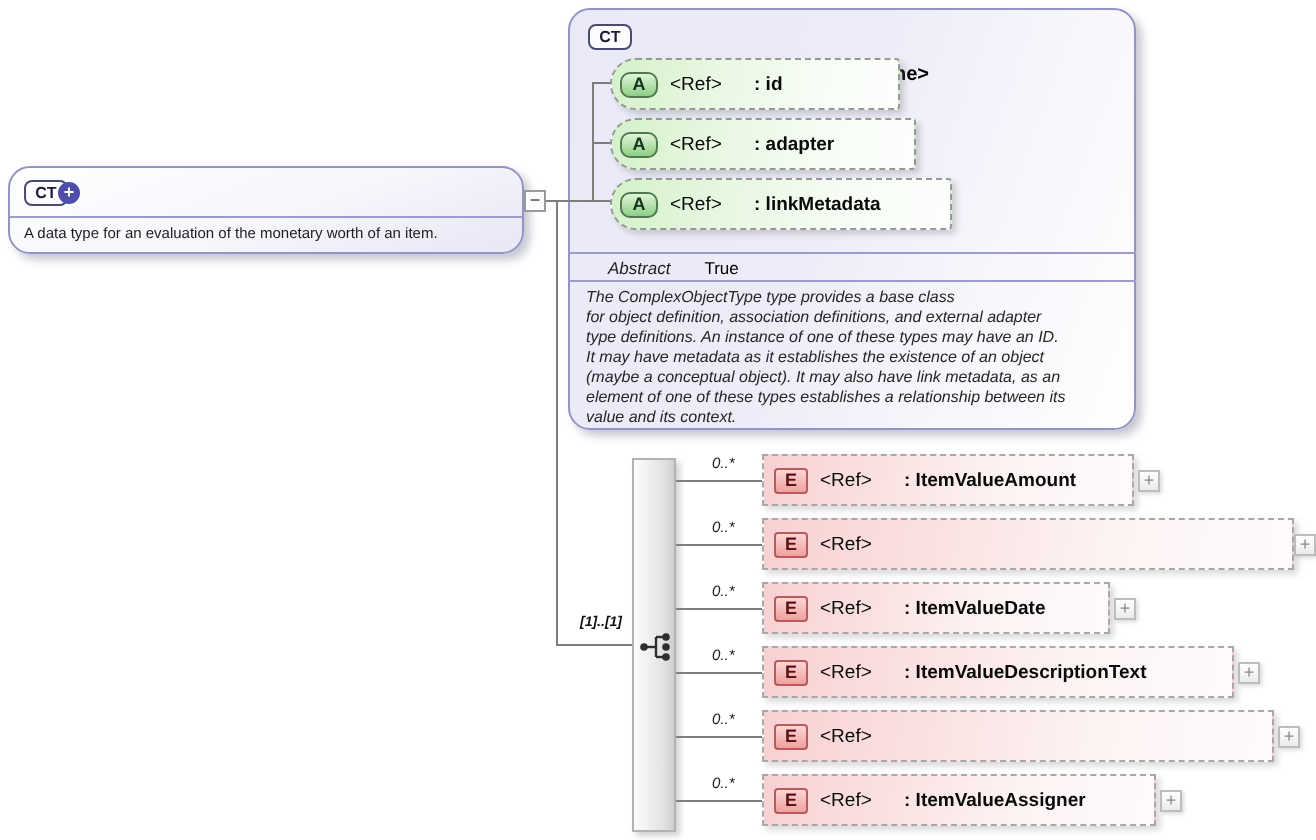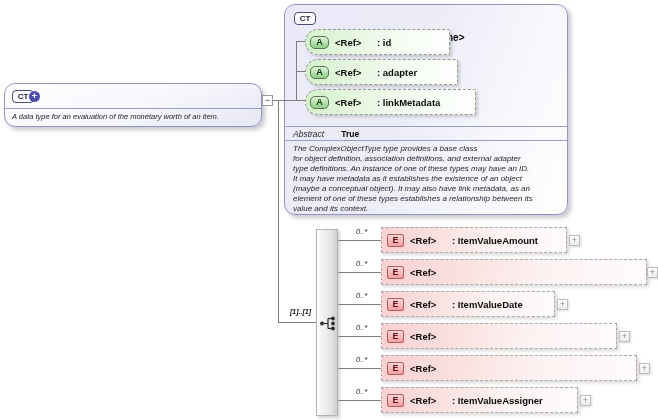--- a/index.html
+++ b/index.html
@@ -31,21 +31,21 @@
     display:flex;align-items:center;justify-content:center;
   }
   .ctplus{position:relative;margin-right:5px;}
   .plusdot{
     position:absolute;right:-6px;top:1px;width:11px;height:11px;border-radius:50%;
     background:#4d4dae;color:#fff;font-size:9px;line-height:11px;
     text-align:center;font-weight:bold;
   }
   .divider{border-top:1px solid #9b9bce;margin-top:5px;}
   .desc{
-    font-size:7.5px;font-style:italic;color:#1d1d1d;
+    font-size:7.5px;color:#1d1d1d;
     padding:3px 16px 0 7px;white-space:nowrap;
   }
 
   
   .attr{
     position:absolute;z-index:3;height:26px;box-sizing:border-box;
     border:1px dashed #979797;border-radius:13px 2px 2px 13px;
     background:linear-gradient(100deg,#d4f1cb 0%,#e8f7e2 35%,#f7fdf5 70%,#fdfefd 100%);
     box-shadow:2px 2px 3px rgba(130,130,130,.35);
     display:flex;align-items:center;padding-left:4px;
@@ -66,21 +66,21 @@
     box-shadow:2px 2px 3px rgba(150,150,150,.35);
     display:flex;align-items:center;padding-left:5px;
   }
   .eicon{
     width:17px;height:13px;flex:0 0 auto;box-sizing:border-box;
     border:1px solid #bb5a5a;border-radius:2px;
     background:linear-gradient(#fbd6d6,#efa0a0);
     font-weight:bold;font-size:9px;color:#5d1111;
     display:flex;align-items:center;justify-content:center;margin-right:6px;
   }
-  .ref{font-weight:bold;font-size:9.5px;color:#0a0a0a;width:42px;flex:0 0 auto;}
+  .ref{font-weight:normal;font-size:9.5px;color:#0a0a0a;width:42px;flex:0 0 auto;}
   .nm{font-weight:bold;font-size:9.5px;color:#0a0a0a;white-space:nowrap;}
 
   .occurs{
     position:absolute;z-index:3;font-size:7.5px;font-style:italic;
     color:#1a1a1a;width:26px;text-align:left;
   }
   .expand{
     position:absolute;z-index:4;width:11px;height:11px;box-sizing:border-box;
     border:1px solid #bdbdbd;background:linear-gradient(#ffffff,#ebebeb);
     color:#8a8a8a;font-size:9px;line-height:9px;text-align:center;
@@ -89,24 +89,24 @@
   .collapse{
     position:absolute;left:262px;top:95px;width:11px;height:11px;box-sizing:border-box;
     border:1px solid #9a9a9a;background:#fdfdfd;color:#333;
     font-size:9px;line-height:8px;text-align:center;z-index:4;
   }
 
   
   .facets{
     position:absolute;left:284px;top:126px;width:284px;height:15px;z-index:3;
     box-sizing:border-box;border-top:1px solid #9b9bce;border-bottom:1px solid #9b9bce;
-    display:flex;align-items:center;padding-left:9px;
+    display:flex;align-items:center;padding-left:20px;
   }
   .facets .fl{font-size:8.5px;font-style:italic;color:#1d1d1d;}
-  .facets .fv{font-size:8.5px;font-weight:bold;color:#000;margin-left:17px;}
+  .facets .fv{font-size:8.5px;font-weight:normal;color:#000;margin-left:17px;}
   .doc{
     position:absolute;left:284px;top:142px;width:284px;z-index:3;
     box-sizing:border-box;padding:2px 8px 0 9px;
     font-size:8px;font-style:italic;line-height:10px;color:#262626;
     white-space:pre-line;
   }
 
   .seqbar{
     position:absolute;left:316px;top:229px;width:22px;height:187px;z-index:3;
     box-sizing:border-box;border:1px solid #b3b3b3;
@@ -224,20 +224,21 @@
 <div class="elem" style="left:381px;top:291px;width:174px;">
   <span class="eicon">E</span>
   <span class="ref">&lt;Ref&gt;</span>
   <span class="nm">: ItemValueDate</span>
 </div>
 <div class="expand" style="left:557px;top:299px;">+</div>
 
 <div class="elem" style="left:381px;top:323px;width:236px;">
   <span class="eicon">E</span>
   <span class="ref">&lt;Ref&gt;</span>
+  <span class="nm">: ItemValueDescriptionText</span>
 </div>
 <div class="expand" style="left:619px;top:331px;">+</div>
 
 <div class="elem" style="left:381px;top:355px;width:256px;">
   <span class="eicon">E</span>
   <span class="ref">&lt;Ref&gt;</span>
 </div>
 <div class="expand" style="left:639px;top:363px;">+</div>
 
 <div class="elem" style="left:381px;top:387px;width:197px;">

